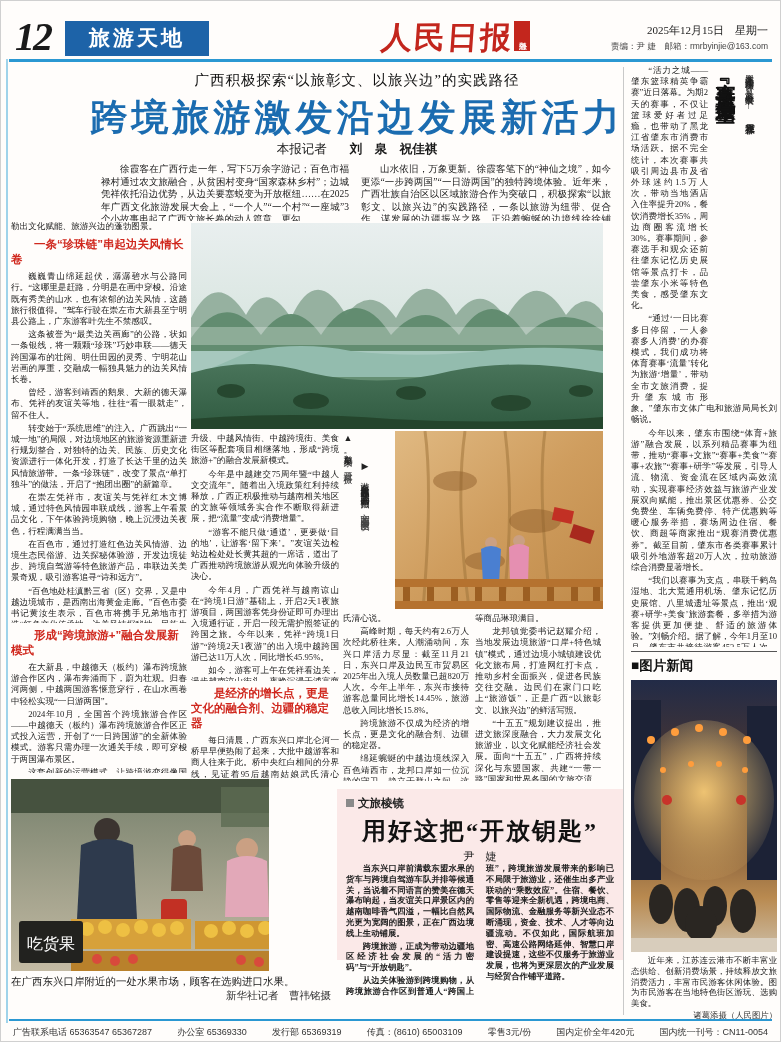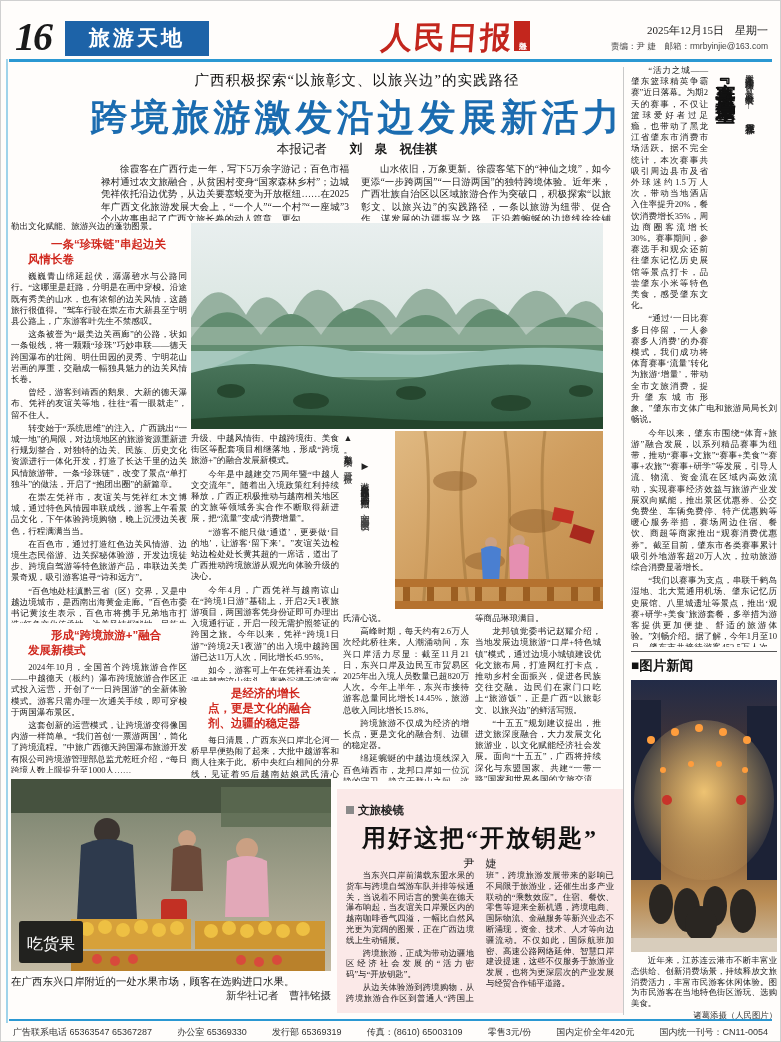--- a/index.html
+++ b/index.html
@@ -28,73 +28,73 @@
   .byline{left:100px;top:140px;width:512px;text-align:center;font-size:12.5px;}
   .byline b{margin-left:20px;}
   .intro{top:162px;height:58px;overflow:hidden;font-size:9.5px;line-height:12.6px;text-align:justify;text-indent:2em;}
   #intro-left{left:100px;width:248px;}
   #intro-right{left:360px;width:250px;}
   
   .col{overflow:hidden;}
   .para{font-size:8.6px;line-height:11.2px;text-align:justify;text-indent:2em;margin:0 0 2px;color:#222;}
   .para.cont{text-indent:0;}
   .subhead{font-family:"Liberation Sans",sans-serif;font-size:11.5px;line-height:15px;font-weight:bold;
-        color:#d0281e;margin:5px 17px 4px;text-indent:2em;}
+        color:#d0281e;margin:5px 0 4px;text-indent:2em;}
   #col1{left:10px;top:220px;width:176px;height:552px;}
   #c1a{height:402px;overflow:hidden;}
   #c1b{height:128px;overflow:hidden;}
   #col2{left:190px;top:432px;width:148px;height:348px;}
   #c2a{height:248px;overflow:hidden;}
   #c2b{height:86px;overflow:hidden;}
   #col3{left:342px;top:612px;width:126px;height:168px;}
   #col4{left:474px;top:612px;width:126px;height:168px;}
   
   .photo{overflow:hidden;background:#ccc;}
   #photo-landscape{left:190px;top:222px;width:412px;height:206px;}
   #photo-cliff{left:394px;top:430px;width:208px;height:178px;}
-  #photo-market{left:10px;top:778px;width:320px;height:192px;}
+  #photo-market{left:10px;top:778px;width:258px;height:192px;}
   #capstrip{left:340px;top:432px;width:52px;height:174px;display:flex;gap:4px;}
   .vcap{writing-mode:vertical-rl;font-size:9px;line-height:13px;color:#222;letter-spacing:1px;}
   .vcap .credit{color:#444;}
   #cap-colB{padding-top:28px;}
   .photocaption{left:10px;top:974px;width:320px;font-size:10.5px;line-height:14px;color:#222;}
   .photocaption .credit{display:block;text-align:right;color:#333;}
   
   #sports{left:630px;top:64px;width:146px;height:582px;overflow:hidden;}
   #sports-float{float:right;width:64px;height:322px;margin:2px 0 4px 5px;display:flex;gap:5px;}
   #sports-headline{writing-mode:vertical-rl;font-size:20px;font-weight:bold;line-height:25px;
         letter-spacing:2px;color:#111;}
   #sports-side{display:flex;flex-direction:column;align-items:center;}
   #sports-kicker{writing-mode:vertical-rl;font-size:9px;line-height:12px;color:#222;letter-spacing:1px;}
   #sports-author{writing-mode:vertical-rl;font-size:9.5px;font-weight:bold;margin-top:6px;color:#222;}
   
-  #prism{left:336px;top:788px;width:286px;height:224px;background:#fbe9e8;box-sizing:border-box;padding:14px 9px;}
+  #prism{left:336px;top:788px;width:286px;height:171px;background:#fbe9e8;box-sizing:border-box;padding:7px 9px;}
   #prism-label{font-family:"Liberation Sans",sans-serif;font-size:11.5px;font-weight:bold;color:#222;}
   #prism-label .sq{display:inline-block;width:8px;height:8px;background:#8a8a8a;margin-right:4px;}
   #prism-title{text-align:center;font-size:24px;font-weight:bold;letter-spacing:2px;margin:4px 0 2px;color:#111;}
   #prism-author{text-align:center;font-size:11px;color:#222;}
-  #prism-body{column-count:2;column-gap:12px;height:140px;overflow:hidden;}
+  #prism-body{column-count:2;column-gap:12px;height:140px;overflow:hidden;font-weight:bold;}
   #prism-body .para{font-size:8.4px;line-height:10.8px;}
   
   #photonews{left:630px;top:650px;width:146px;border-top:1px solid #555;padding-top:5px;}
   #pn-header{font-family:"Liberation Sans",sans-serif;font-weight:bold;font-size:13.5px;color:#111;margin-bottom:5px;}
   #pn-photo{width:146px;height:272px;}
   #pn-caption{font-size:8.4px;line-height:10.8px;text-align:justify;text-indent:2em;color:#222;margin-top:4px;}
   #pn-credit{font-size:8.4px;text-align:right;color:#333;}
   
   .footrule{left:8px;right:8px;top:1018px;height:2px;background:#2b98d2;}
   #footer{left:12px;right:12px;top:1025px;display:flex;justify-content:space-between;
         font-family:"Liberation Sans",sans-serif;font-size:9px;color:#333;}
 </style>
 </head>
 <body>
 
 <div id="page">
 
-  <div class="abs pageno">16</div>
+  <div class="abs pageno">12</div>
   <div class="abs sectionbox">旅游天地</div>
   <div class="abs masthead">人民日报</div>
   <div class="abs edbadge">海外版</div>
   <div class="abs dateblock">
     <div class="dateline">2025年12月15日　星期一</div>
     <div class="editorline">责编：尹 婕　邮箱：rmrbyinjie@163.com</div>
   </div>
   <div class="abs bluerule"></div>
   <div class="abs leftedge"></div>
   <div class="abs vdivider"></div>
@@ -115,20 +115,21 @@
         <p class="para">巍巍青山绵延起伏，潺潺碧水与公路同行。“这哪里是赶路，分明是在画中穿梭。沿途既有秀美的山水，也有浓郁的边关风情，这趟旅行很值得。”驾车行驶在崇左市大新县至宁明县公路上，广东游客叶先生不禁感叹。</p>
         <p class="para">这条被誉为“最美边关画廊”的公路，状如一条银线，将一颗颗“珍珠”巧妙串联——德天跨国瀑布的壮阔、明仕田园的灵秀、宁明花山岩画的厚重，交融成一幅独具魅力的边关风情长卷。</p>
         <p class="para">曾经，游客到靖西的鹅泉、大新的德天瀑布、凭祥的友谊关等地，往往“看一眼就走”，留不住人。</p>
         <p class="para">转变始于“系统思维”的注入。广西跳出“一城一地”的局限，对边境地区的旅游资源重新进行规划整合，对独特的边关、民族、历史文化资源进行一体化开发，打造了长达千里的边关风情旅游带。一条“珍珠链”，改变了景点“单打独斗”的做法，开启了“抱团出圈”的新篇章。</p>
         <p class="para">在崇左凭祥市，友谊关与凭祥红木文博城，通过特色风情园串联成线，游客上午看景品文化，下午体验跨境购物，晚上沉浸边关夜色，行程满满当当。</p>
         <p class="para">在百色市，通过打造红色边关风情游、边境生态民俗游、边关探秘体验游，开发边境徒步、跨境自驾游等特色旅游产品，串联边关美景奇观，吸引游客追寻“诗和远方”。</p>
         <p class="para">“百色地处桂滇黔三省（区）交界，又是中越边境城市，是西南出海黄金走廊。”百色市委书记黄汝生表示，百色市将携手兄弟地市打造“红色文化传承地、边关风情探秘地、民族生态康养地、国际旅游集散地”，并推动“一键游三省（区）、跨两国”（游客只需一部手机即可便捷完成跨区域旅游的智慧服务模式），让区域文旅资源串珠成链、连线成面。</p>
       </div>
     <h3 class="subhead">形成“跨境旅游+”融合发展新模式</h3>
     <div id="c1b">
+        <p class="para">在大新县，中越德天（板约）瀑布跨境旅游合作区内，瀑布奔涌而下，蔚为壮观。归春河两侧，中越两国游客惬意穿行，在山水画卷中轻松实现“一日游两国”。</p>
         <p class="para">2024年10月，全国首个跨境旅游合作区——中越德天（板约）瀑布跨境旅游合作区正式投入运营，开创了“一日跨国游”的全新体验模式。游客只需办理一次通关手续，即可穿梭于两国瀑布景区。</p>
         <p class="para">这套创新的运营模式，让跨境游变得像国内游一样简单。“我们首创‘一票游两国’，简化了跨境流程。”中旅广西德天跨国瀑布旅游开发有限公司跨境游管理部总监尤乾旺介绍，“每日跨境人数上限提升至1000人……</p>
       </div>
   </div>
 
   <div class="abs photo" id="photo-landscape">
     <svg width="412" height="206" viewBox="0 0 412 206" aria-hidden="true">
       <defs>
         <linearGradient id="sky" x1="0" y1="0" x2="0" y2="1">
           <stop offset="0" stop-color="#e9efef"></stop>

